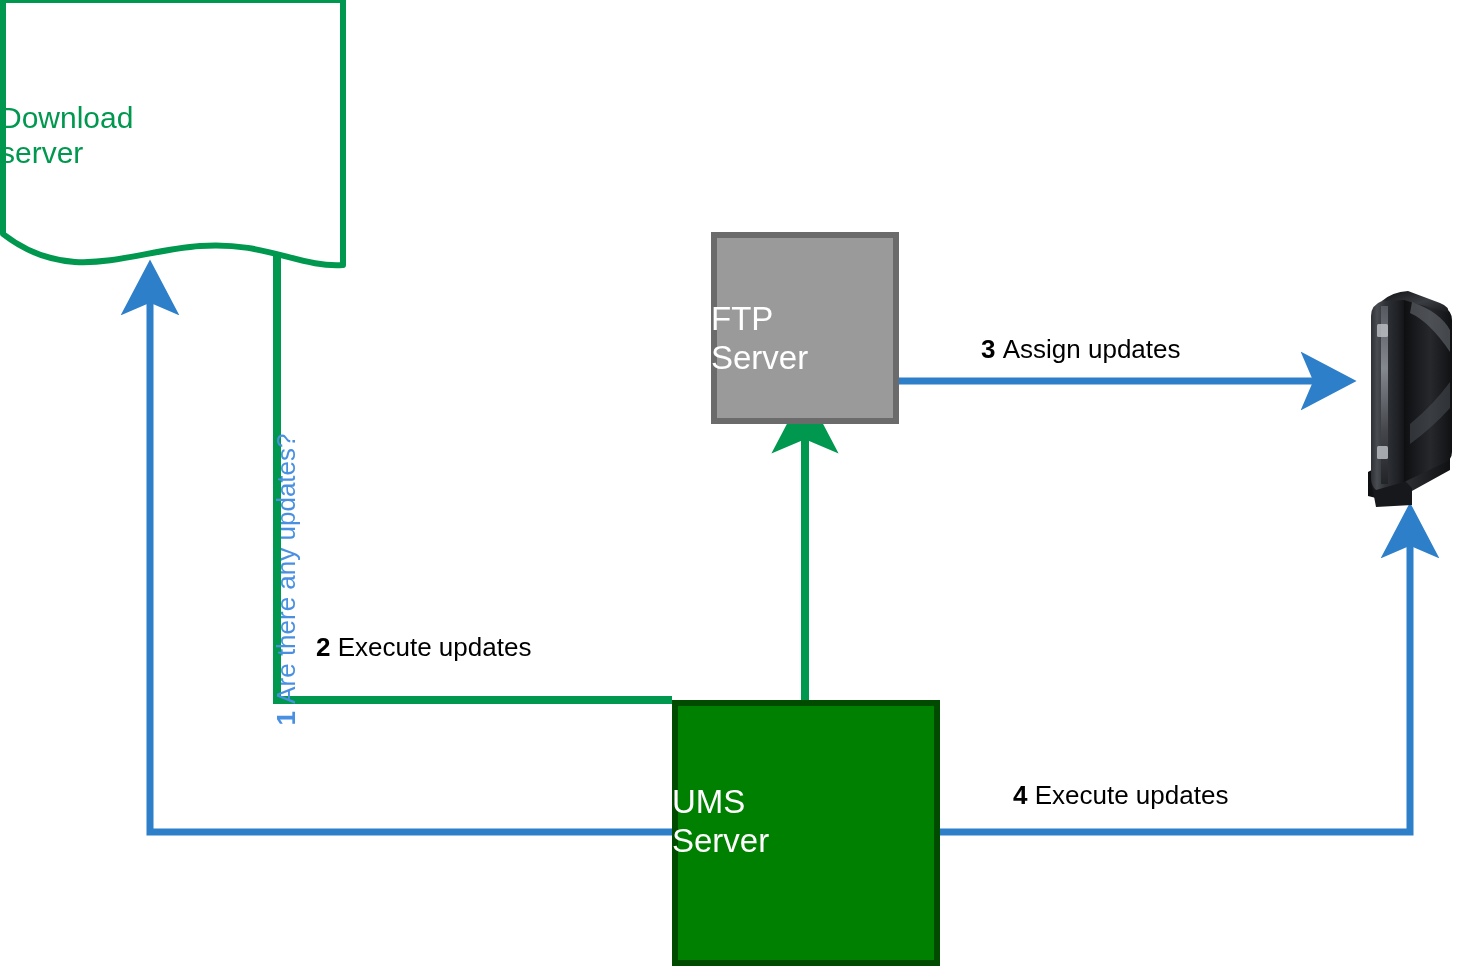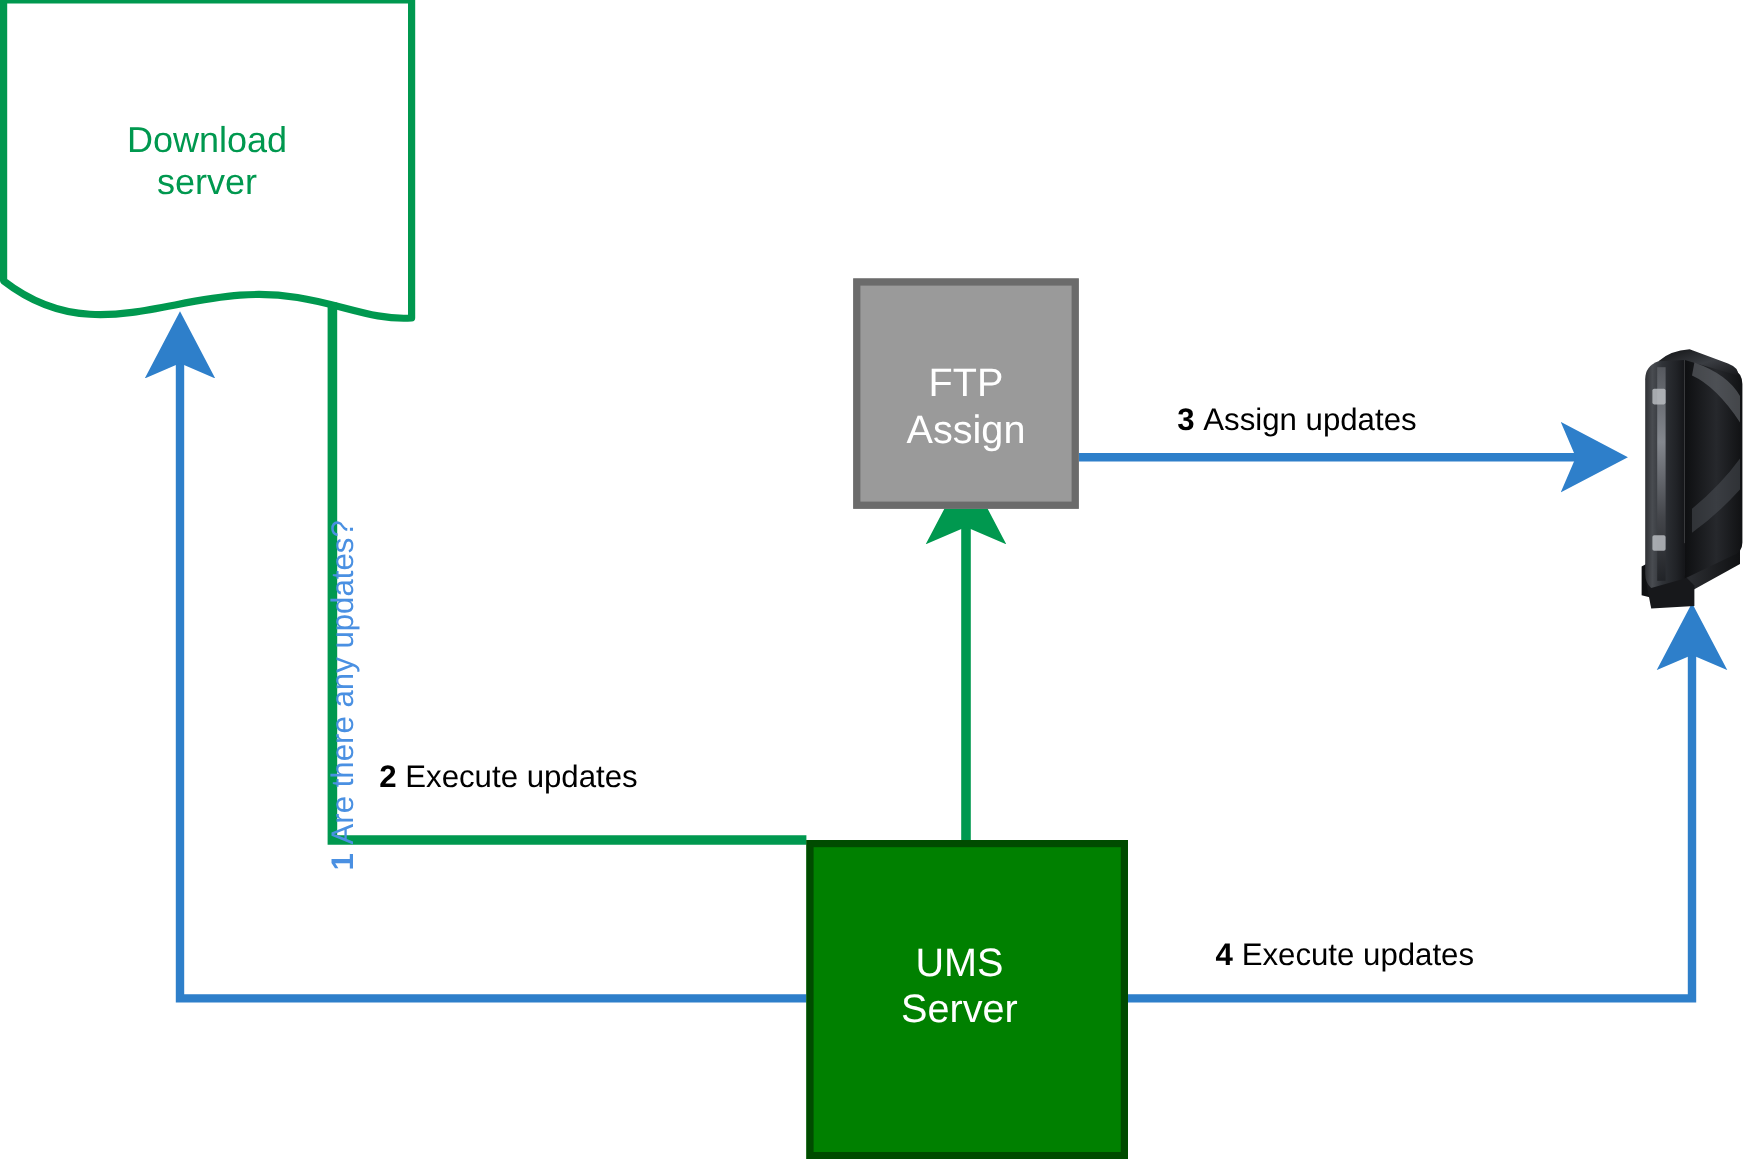--- a/index.html
+++ b/index.html
@@ -15,21 +15,21 @@
     font-family: "Liberation Sans", sans-serif;
   }
   #canvas {
     position: absolute;
     left: 0; top: 0;
     width: 1470px;
     height: 966px;
   }
   .node-label {
     position: absolute;
-    text-align: center;
+    text-align: left;
     line-height: 1.18;
     white-space: pre-line;
     pointer-events: none;
   }
   
   #download-server-label {
     left: 0px;
     top: 100px;
     width: 345px;
     color: #00984f;
@@ -192,21 +192,21 @@
 
 </svg>
 
 <div id="ftp-server-box"></div>
 <div id="ums-server-box"></div>
 
 <div class="node-label" id="download-server-label">Download
 server</div>
 
 <div class="node-label" id="ftp-server-label">FTP
-Assign</div>
+Server</div>
 
 <div class="node-label" id="ums-server-label">UMS
 Server</div>
 
 <div class="edge-label" id="label-2">
   <b>2</b><span>&nbsp;</span><span>Execute updates</span>
 </div>
 
 <div class="edge-label" id="label-3">
   <b>3</b><span>&nbsp;</span><span>Assign updates</span>

